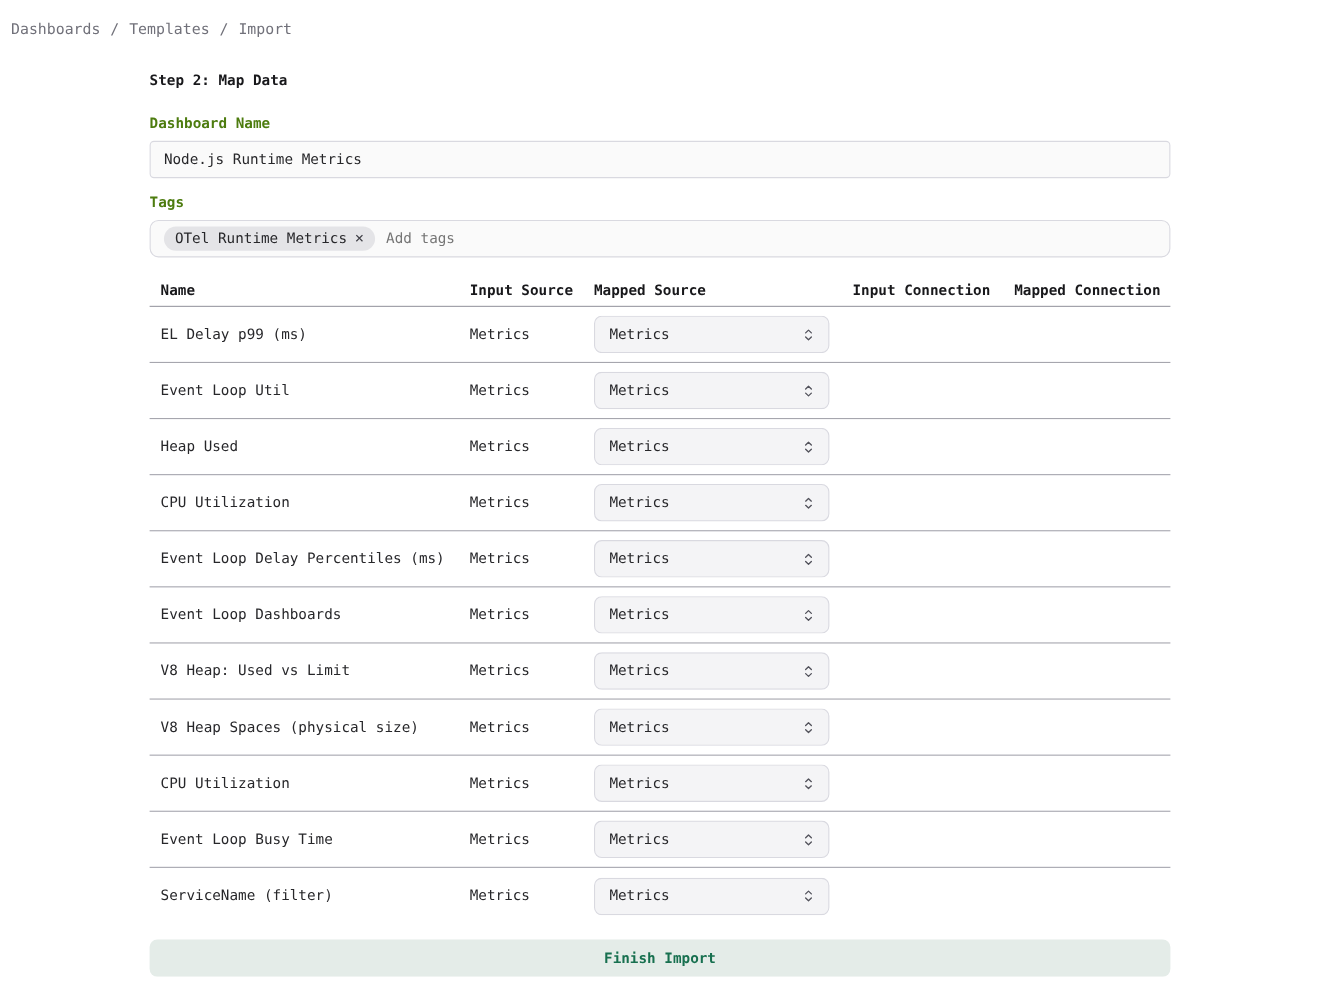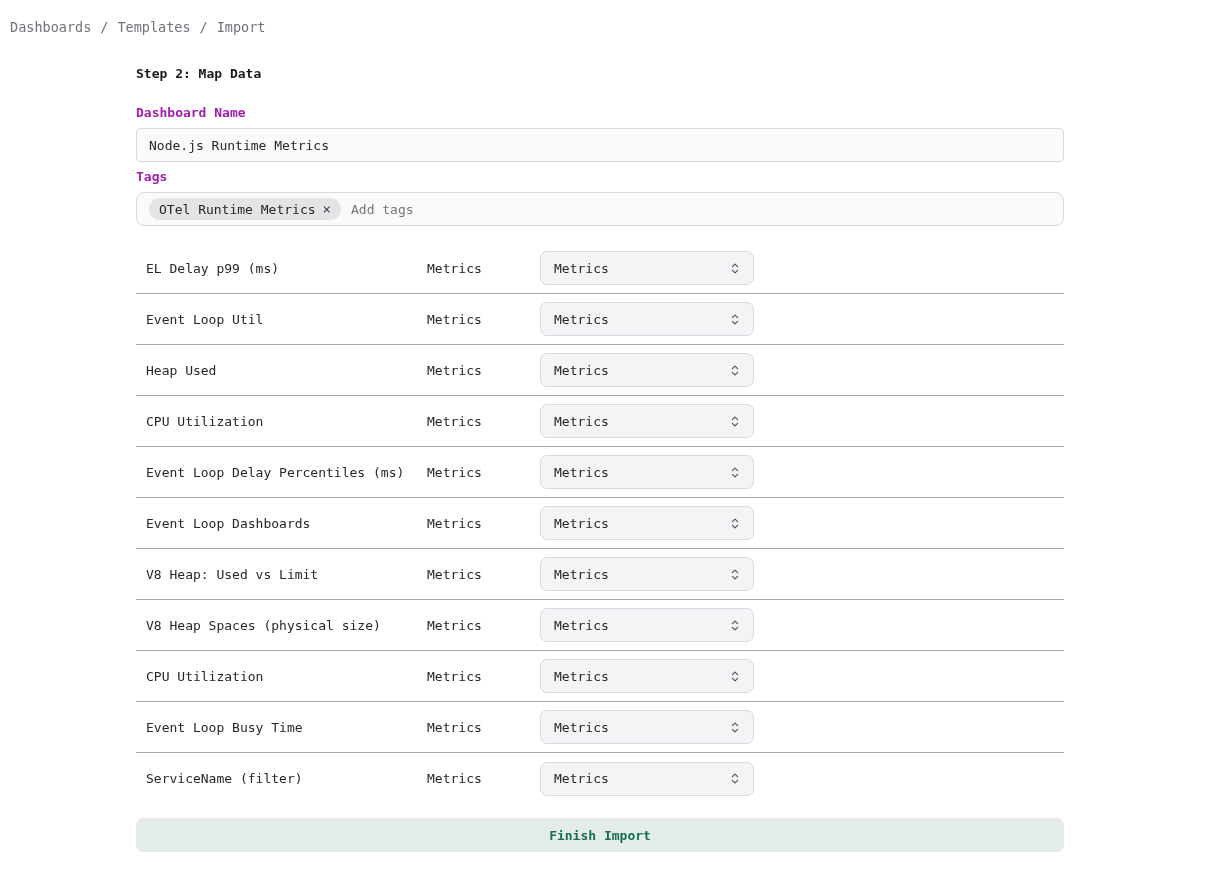--- a/index.html
+++ b/index.html
@@ -33,23 +33,23 @@
     line-height: 14px;
     font-weight: bold;
     color: #18181b;
   }
   .field-label {
     display: block;
     margin-top: 25px;
     font-size: 13px;
     line-height: 14px;
     font-weight: bold;
-    color: #a21caf;
-  }
-  .field-label.tags-label { margin-top: 8px; }
+    color: #4d7c0f;
+  }
+  .field-label.tags-label { margin-top: 16px; }
 
   .text-input {
     margin-top: 8px;
     width: 100%;
     height: 34px;
     background: #fafafa;
     border: 1px solid #d9d9e0;
     border-radius: 4px;
     font-family: inherit;
     font-size: 13px;
@@ -175,20 +175,27 @@
   <label class="field-label tags-label">Tags</label>
   <div class="tags-box">
     <span class="tag-pill">
       <span>OTel Runtime Metrics</span>
       <span class="tag-remove">×</span>
     </span>
     <input class="tags-placeholder" type="text" placeholder="Add tags" style="">
   </div>
 
   <section class="map-table">
+    <div class="t-row t-head">
+      <div class="cell">Name</div>
+      <div class="cell">Input Source</div>
+      <div class="cell">Mapped Source</div>
+      <div class="cell">Input Connection</div>
+      <div class="cell">Mapped Connection</div>
+    </div>
     <div class="t-body">
   <div class="t-row">
     <div class="cell">EL Delay p99 (ms)</div>
     <div class="cell">Metrics</div>
     <div class="cell">
       <div class="select-control">
         <span>Metrics</span>
         <span class="chev">
           <svg width="12" height="13" viewBox="0 0 12 13" aria-hidden="true">
             <path d="M3.4 4.6 L6 2.1 L8.6 4.6" fill="none" stroke="#52525b" stroke-width="1.2" stroke-linecap="round" stroke-linejoin="round"></path>

